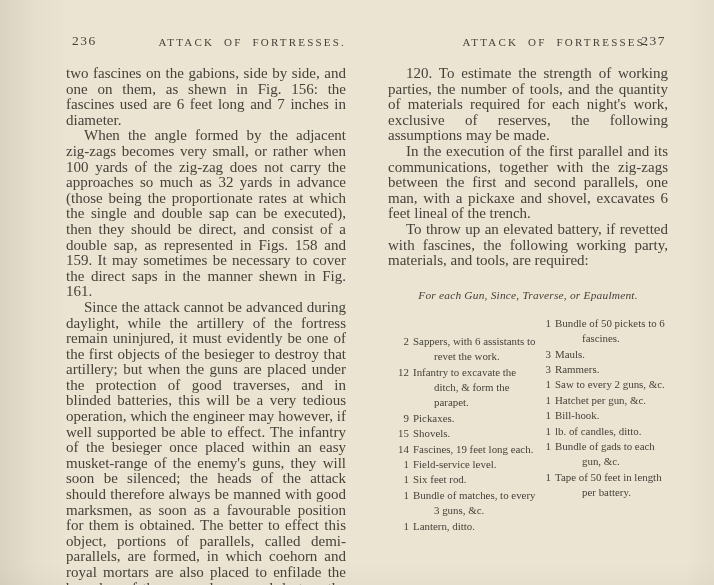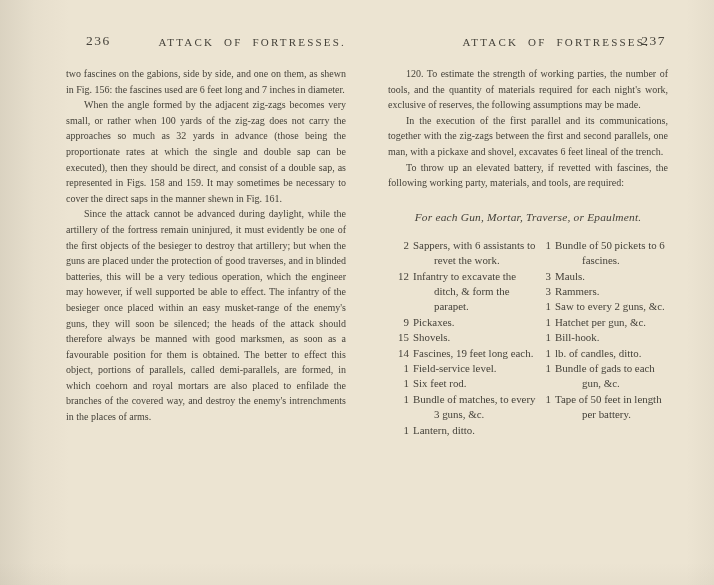--- a/index.html
+++ b/index.html
@@ -24,41 +24,41 @@
   .running-head {
     display: block;
     text-align: right;
     font-size: 11px;
     letter-spacing: 2.2px;
     word-spacing: 5px;
   }
   .left-page  .running-head { padding-left: 22px; }
   .right-page .running-head { padding-right: 18px; }
   .page-num { position: absolute; top: -3px; font-size: 13.5px; letter-spacing: 1.5px; }
-  .left-page  .page-num { left: 20px; }
+  .left-page  .page-num { left: 6px; }
   .right-page .page-num { right: 2px; text-align: right; }
 
   .page-body p.para {
     margin: 0;
     text-align: justify;
-    font-size: 10px;
+    font-size: 15px;
     line-height: 15.6px;
   }
   .page-body p.para.indent { text-indent: 18px; }
 
   .equip-caption {
     margin: 20px 0 15px 0;
     text-align: center;
     font-style: italic;
     font-size: 11.4px;
     letter-spacing: 0.2px;
   }
   .equip-columns { display: flex; padding-left: 6px; }
   .equip-col { font-size: 10.9px; line-height: 15.4px; }
-  .equip-col-left  { width: 148px; }
+  .equip-col-left  { width: 148px; margin-top: 18px; }
   .equip-col-right { width: 126px; }
   .equip-item { padding-left: 40px; text-indent: -40px; }
   .qty {
     display: inline-block;
     text-align: right;
     text-indent: 0;
     margin-right: 4px;
   }
   .equip-col-left  .qty { width: 15px; }
   .equip-col-right .qty { width: 9px; }
@@ -90,21 +90,21 @@
     </div>
     <div class="page-body">
 
         <p class="para indent">120. To estimate the strength of working parties, the number of tools, and the quantity of materials required for each night's work, exclusive of reserves, the following assumptions may be made.</p>
 
         <p class="para indent">In the execution of the first parallel and its communications, together with the zig-zags between the first and second parallels, one man, with a pickaxe and shovel, excavates 6 feet lineal of the trench.</p>
 
         <p class="para indent">To throw up an elevated battery, if revetted with fascines, the following working party, materials, and tools, are required:</p>
       </div>
 
-    <div class="equip-caption">For each Gun, Mortar, Traverse, or Epaulment.</div>
+    <div class="equip-caption">For each Gun, Since, Traverse, or Epaulment.</div>
 
     <div class="equip-columns">
       <div class="equip-col equip-col-left">
 
           <div class="equip-item"><span class="qty">2</span><span>Sappers, with 6 assistants to revet the work.</span></div>
 
           <div class="equip-item"><span class="qty">12</span><span>Infantry to excavate the ditch, &amp; form the parapet.</span></div>
 
           <div class="equip-item"><span class="qty">9</span><span>Pickaxes.</span></div>
 

